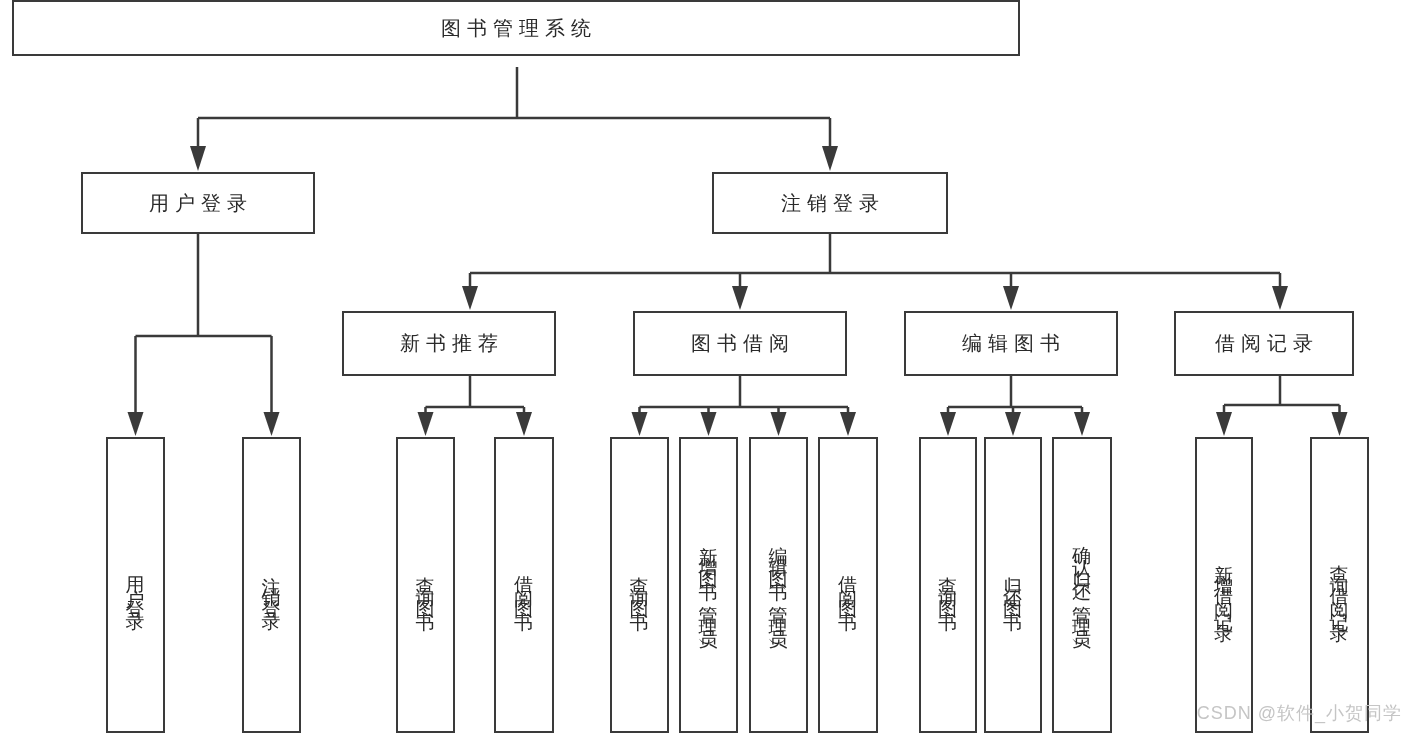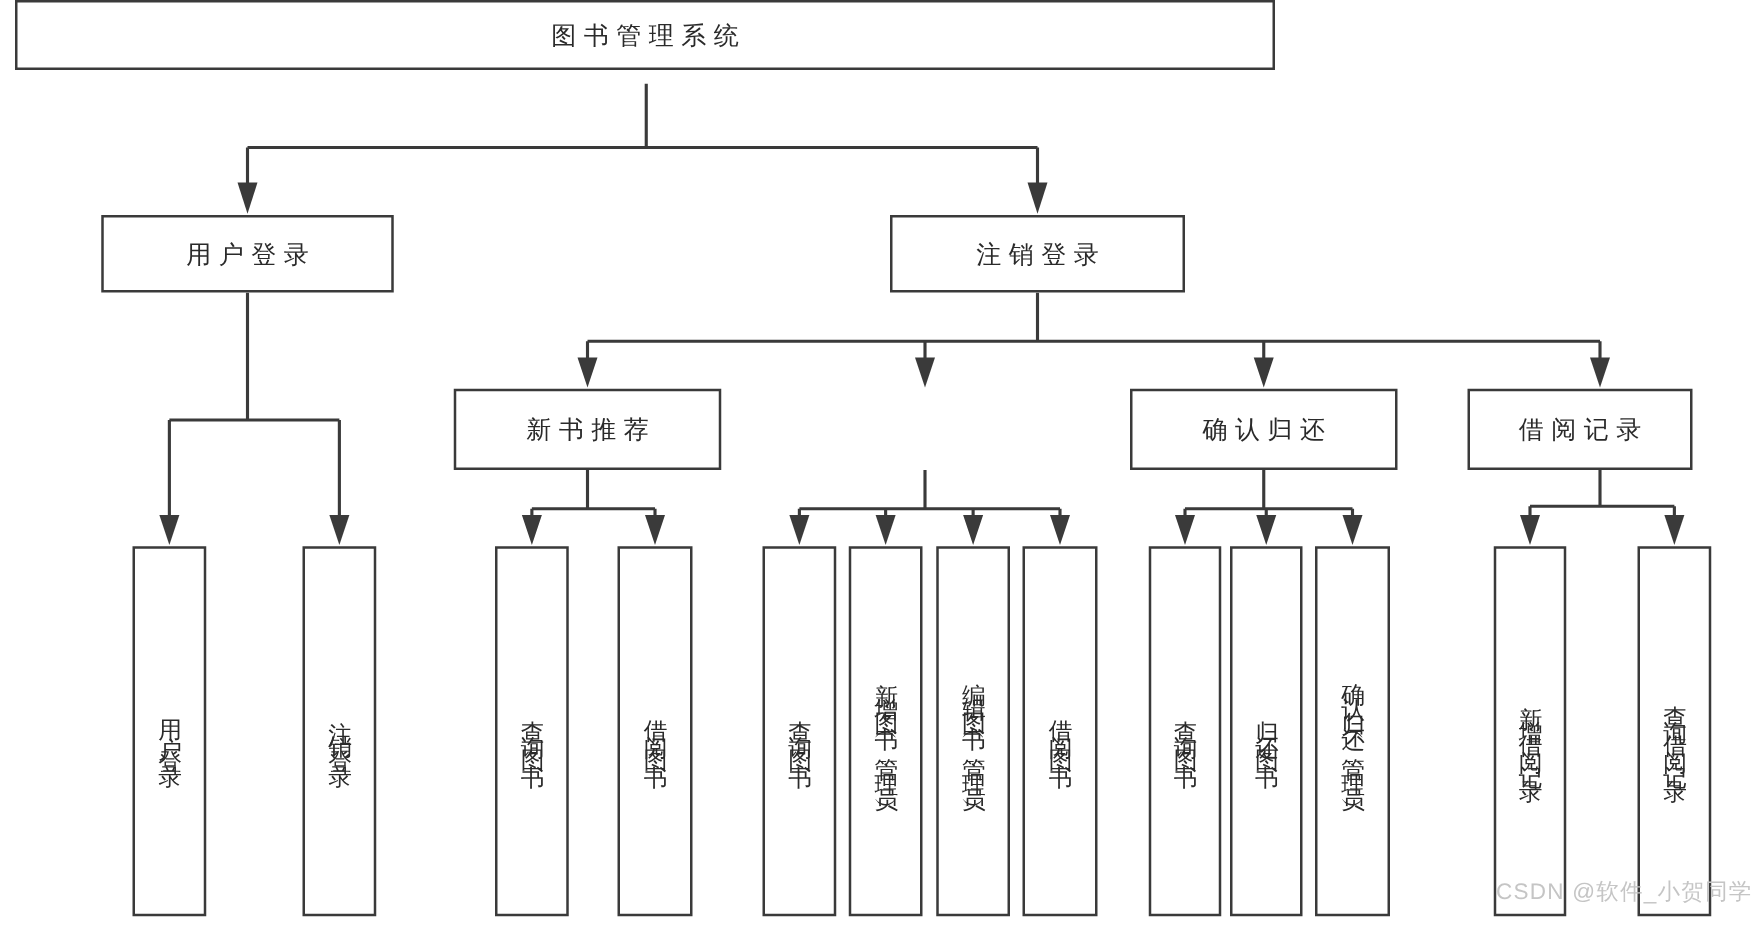--- a/index.html
+++ b/index.html
@@ -124,25 +124,28 @@
     <span class="label">图书管理系统</span>
   </div>
 
   <div class="hbox" style="left:81px; top:172px; width:234px; height:62px;">
     <span class="label">用户登录</span>
   </div>
   <div class="hbox" style="left:712px; top:172px; width:236px; height:62px;">
     <span class="label">注销登录</span>
   </div>
 
-  <div class="hbox" style="left:363px; top:311px; width:214px; height:65px;">
+  <div class="hbox" style="left:342px; top:311px; width:214px; height:65px;">
     <span class="label">新书推荐</span>
   </div>
+  <div class="hbox" style="left:633px; top:311px; width:214px; height:65px;">
+    <span class="label">图书借阅</span>
+  </div>
   <div class="hbox" style="left:904px; top:311px; width:214px; height:65px;">
-    <span class="label">确认归还</span>
+    <span class="label">编辑图书</span>
   </div>
   <div class="hbox" style="left:1174px; top:311px; width:180px; height:65px;">
     <span class="label">借阅记录</span>
   </div>
 
   <div class="vbox" style="left:106px; width:59px;">
     <span class="vlabel">用户登录</span>
   </div>
   <div class="vbox" style="left:242px; width:59px;">
     <span class="vlabel">注销登录</span>

